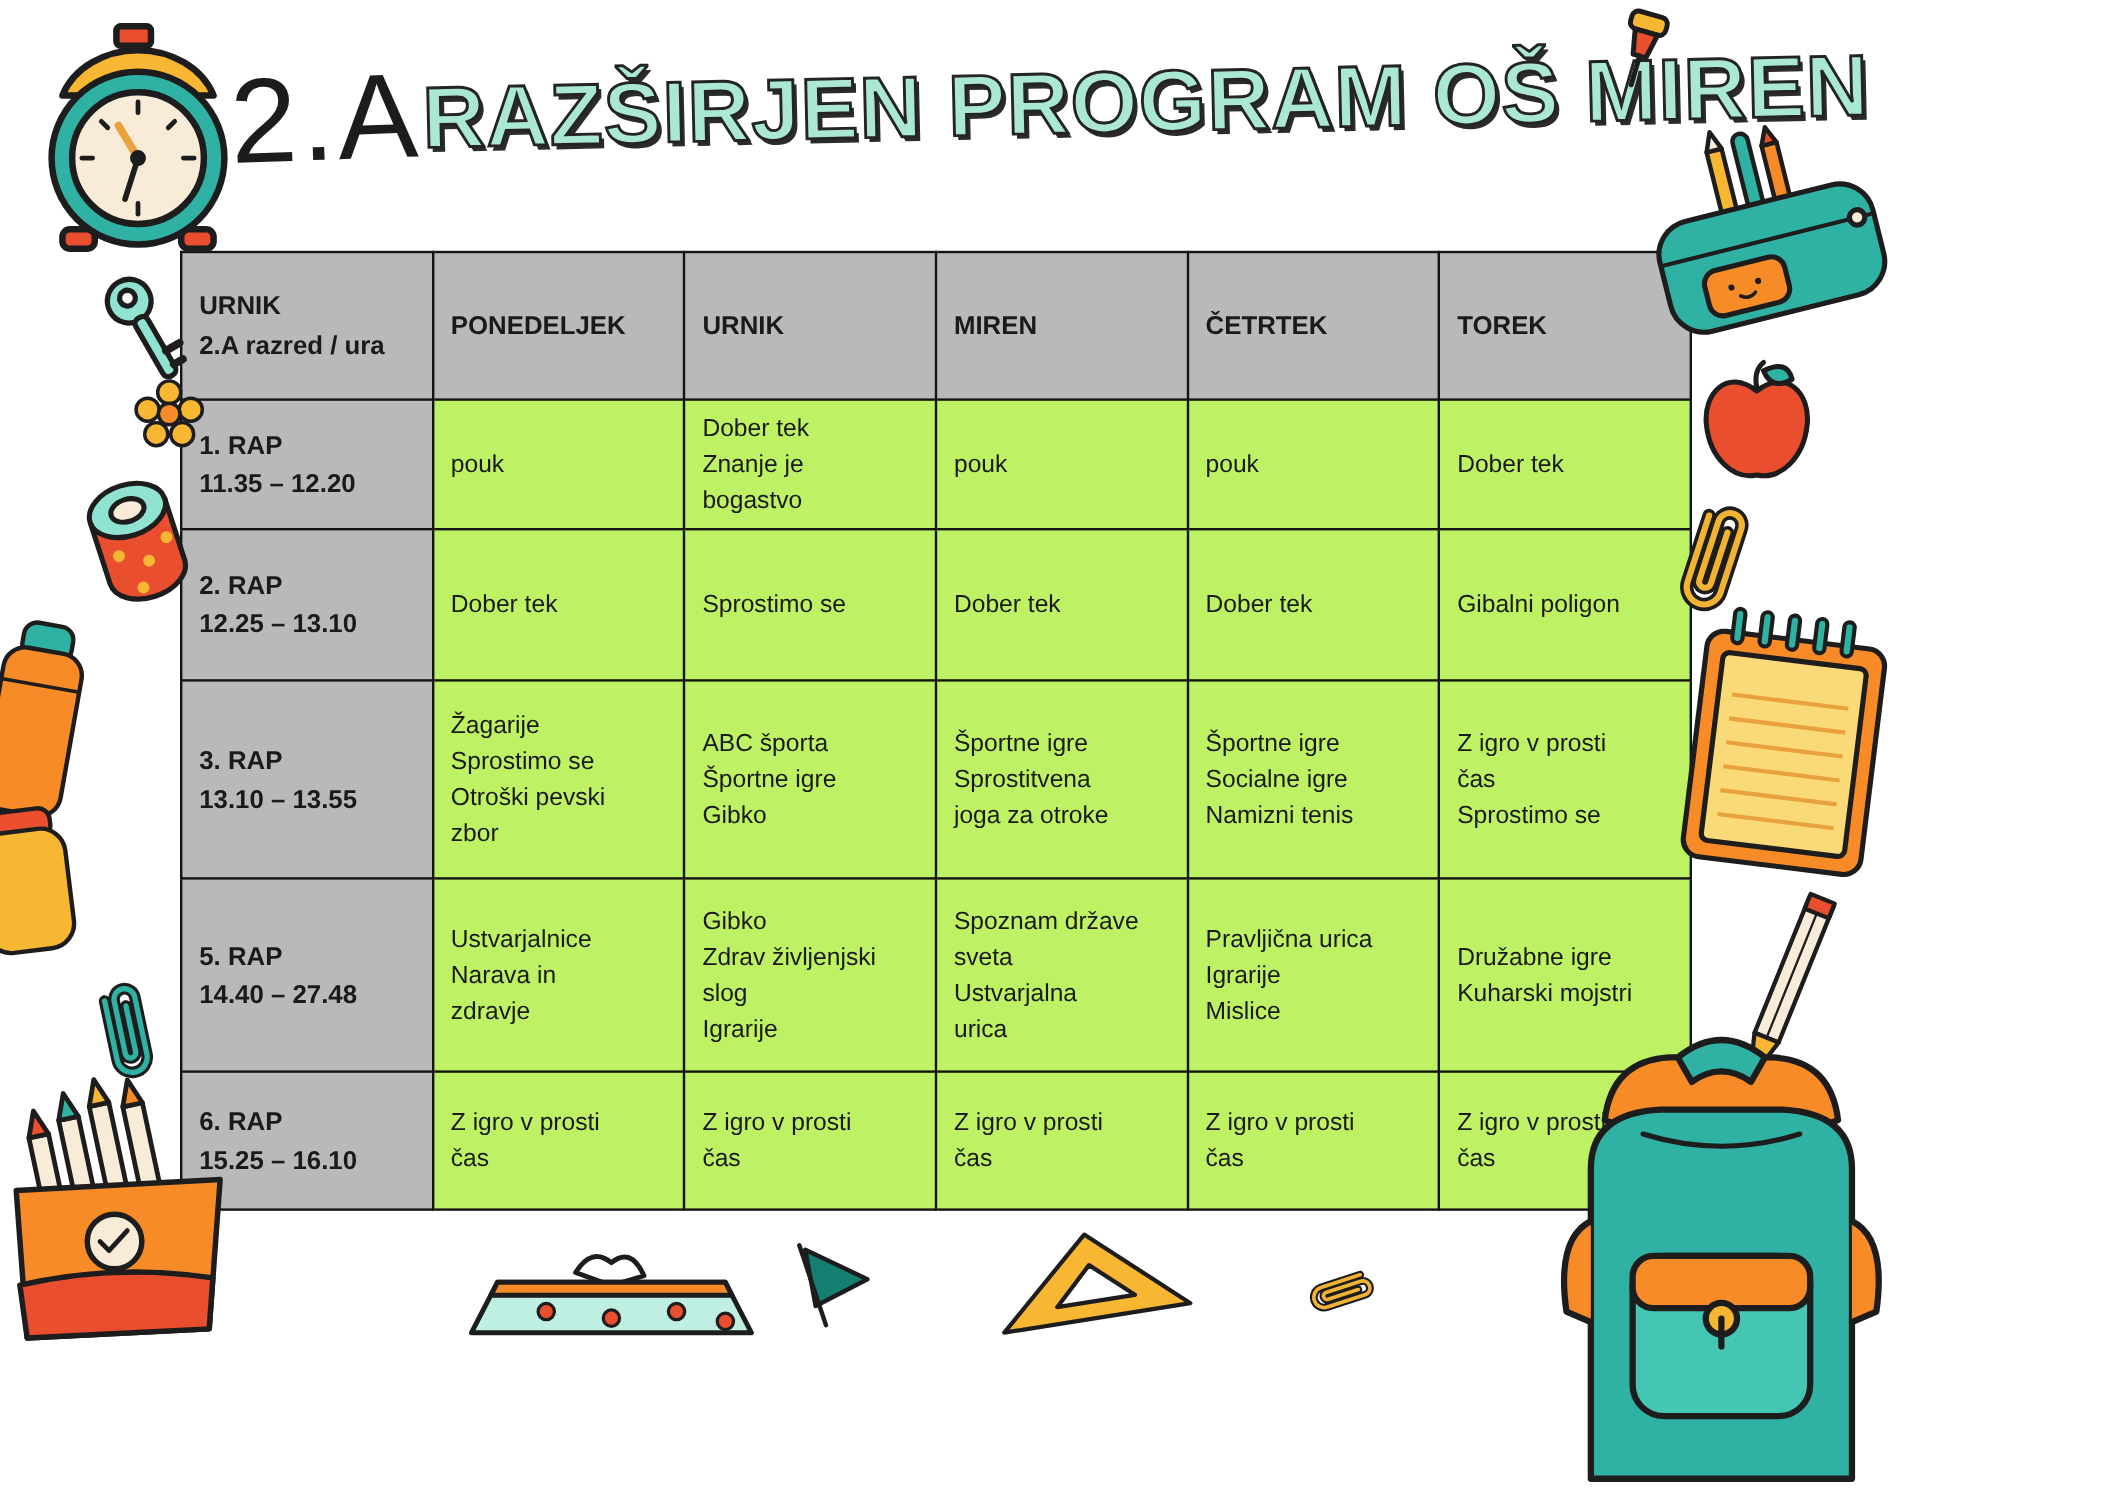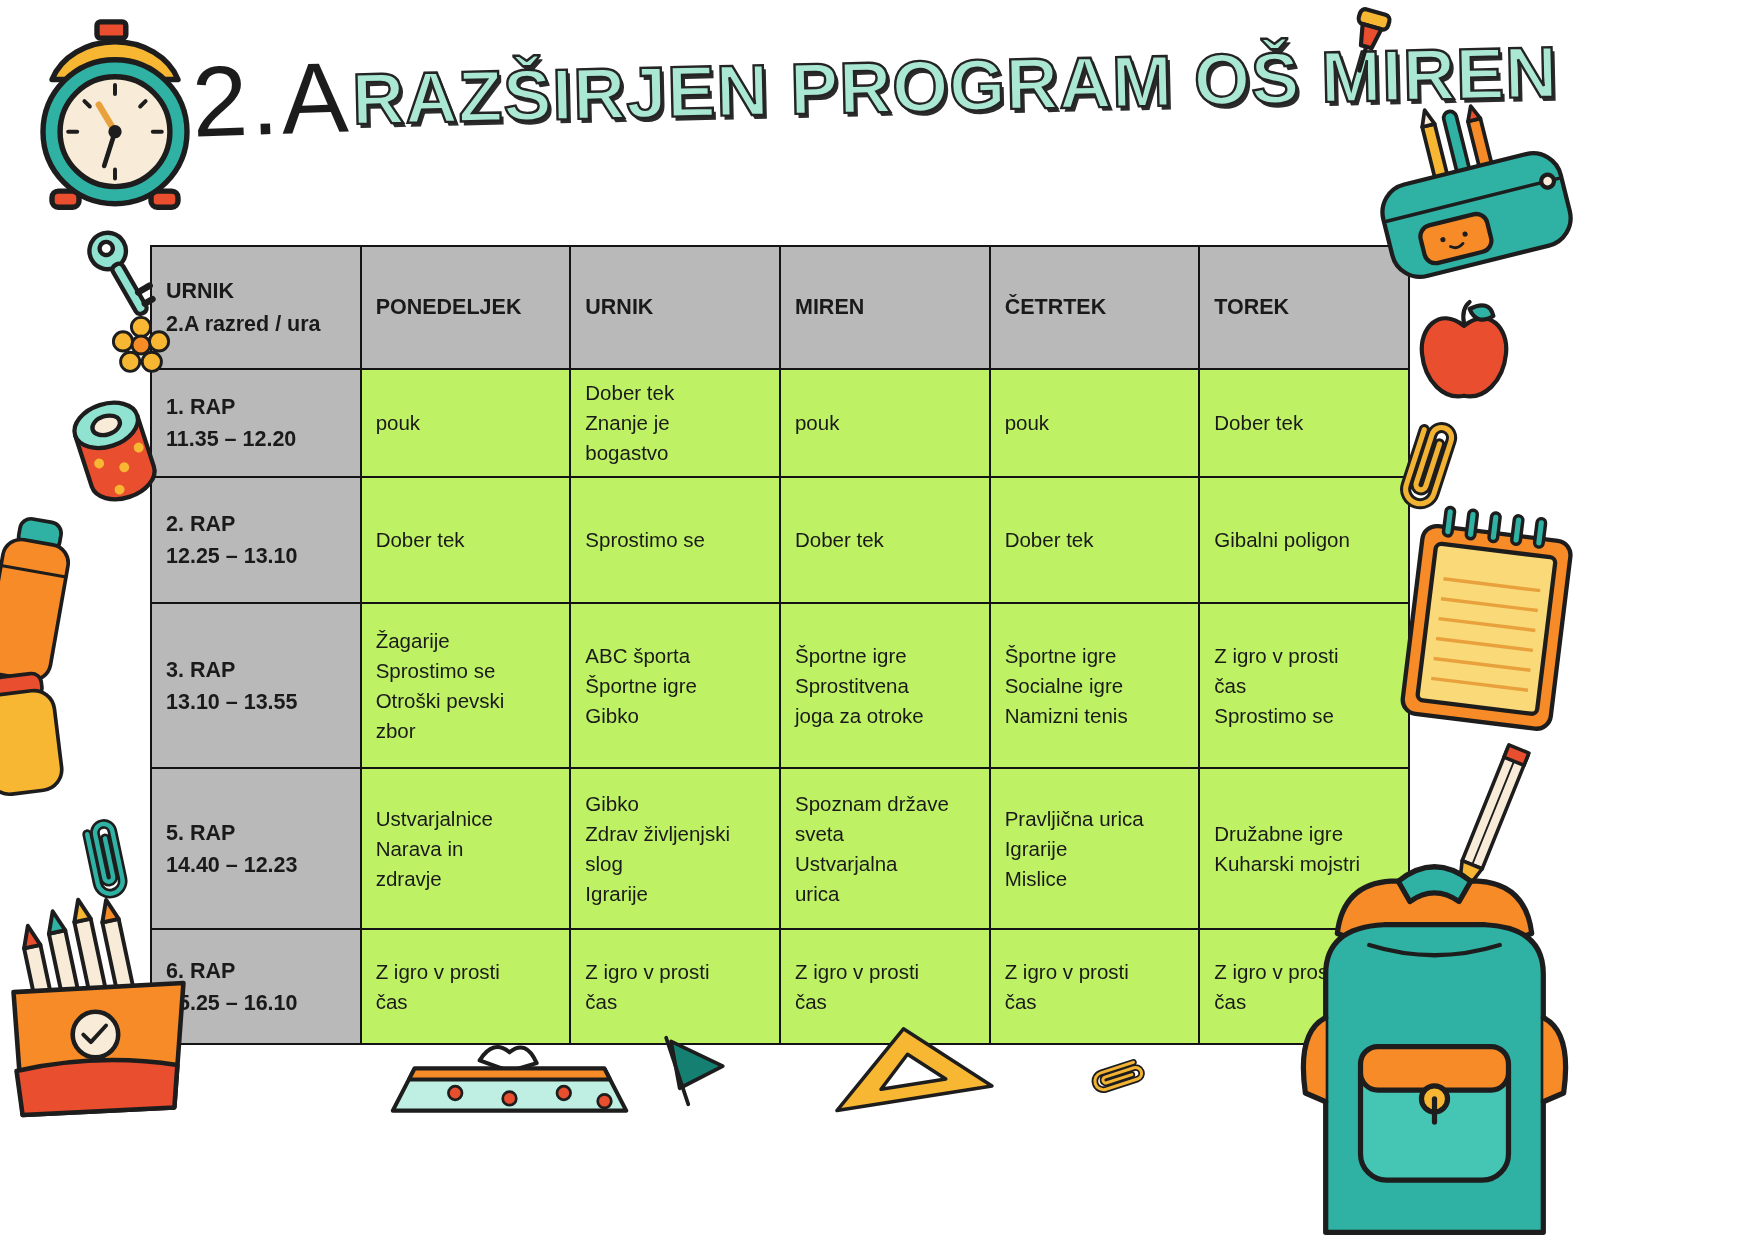--- a/index.html
+++ b/index.html
@@ -24,21 +24,21 @@
     text-align: center; white-space: nowrap;
     font-size: 72px; font-weight: 800; letter-spacing: 1px;
     color: #abe8d3;
     -webkit-text-stroke: 2.4px #242424;
     text-shadow: 3px 4px 0 #2b2b2b;
     transform: rotate(-1.3deg);
   }
 
   #timetable {
     position: absolute; left: 150px; top: 209px; width: 1260px;
-    border-collapse: collapse; table-layout: fixed; margin-top: 36px;
+    border-collapse: collapse; table-layout: fixed;
   }
   #timetable th, #timetable td {
     border: 2.6px solid #141414;
     padding: 8px 14px;
     vertical-align: middle;
     white-space: pre-line;
     text-align: left;
   }
   #timetable th {
     background: #b9b9b9;
@@ -101,21 +101,21 @@
 joga za otroke</td>
     <td>Športne igre
 Socialne igre
 Namizni tenis</td>
     <td>Z igro v prosti
 čas
 Sprostimo se</td>
   </tr>
   <tr style="height:161px">
     <th>5. RAP
-14.40 – 12.23</th>
+14.40 – 27.48</th>
     <td>Ustvarjalnice
 Narava in
 zdravje</td>
     <td>Gibko
 Zdrav življenjski
 slog
 Igrarije</td>
     <td>Spoznam države
 sveta
 Ustvarjalna

